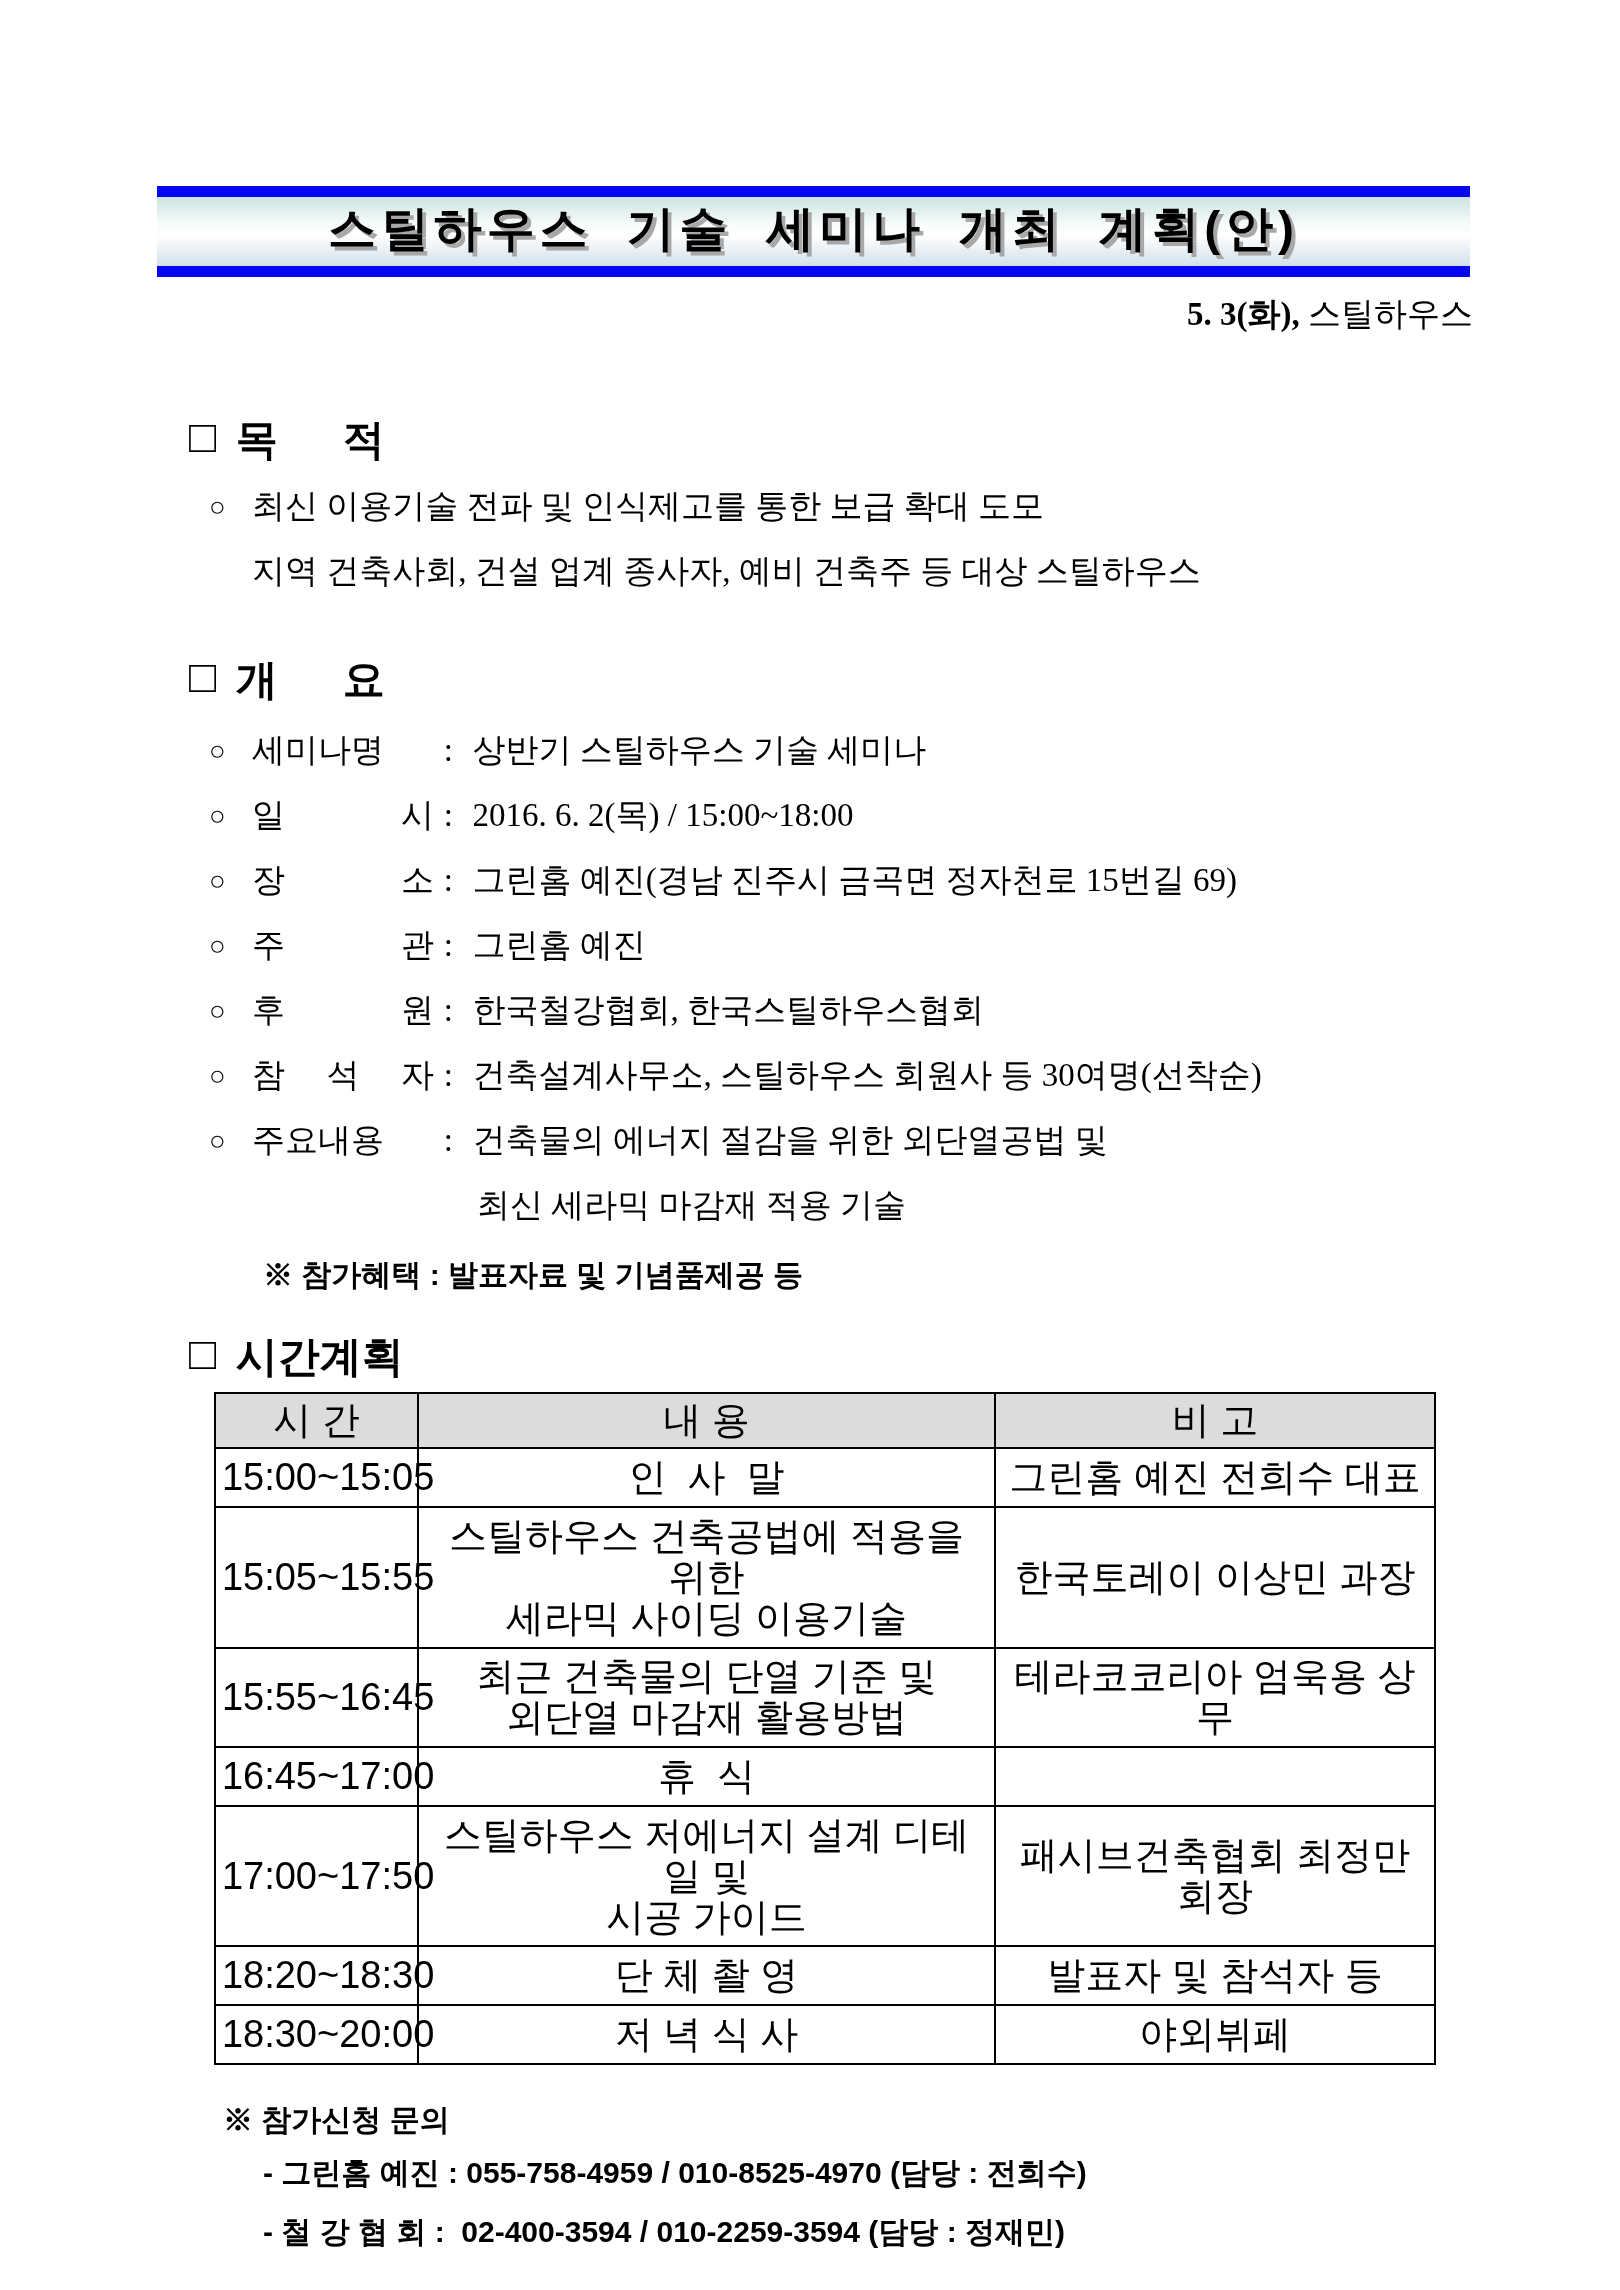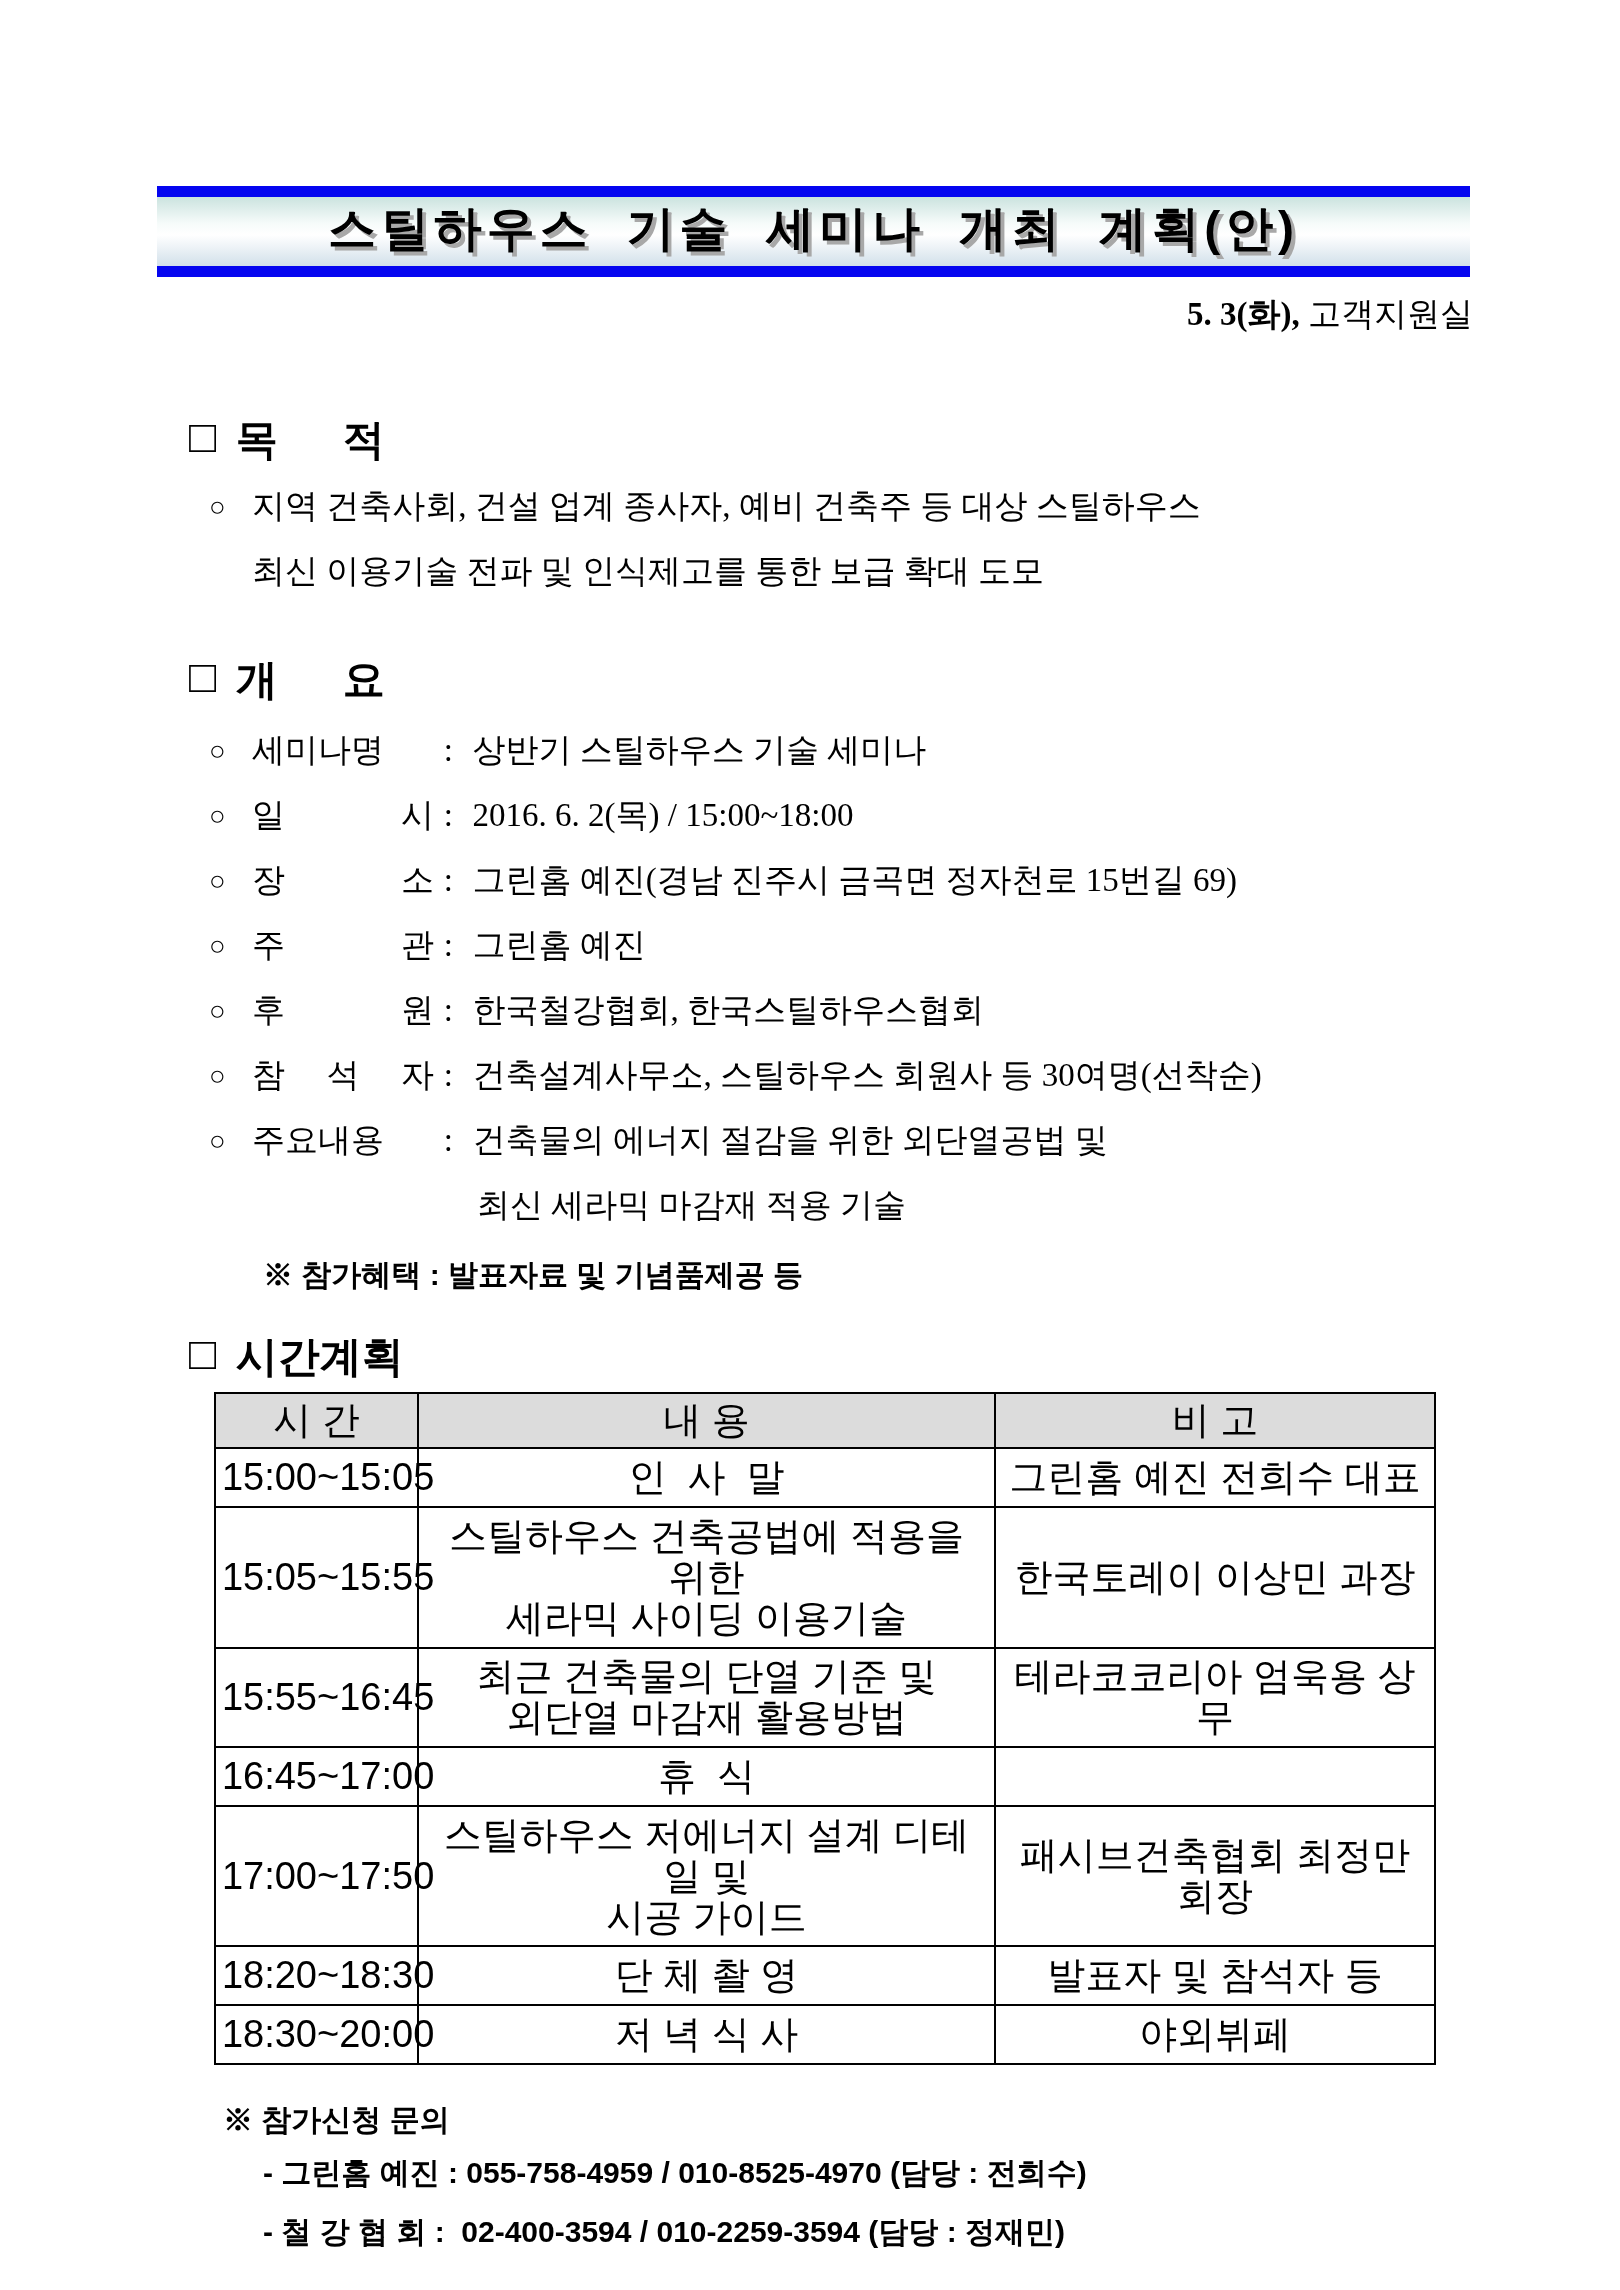--- a/index.html
+++ b/index.html
@@ -119,32 +119,32 @@
 
   <div class="banner">
     <div class="banner-bar"></div>
     <div class="banner-mid">
       <div class="banner-title">스틸하우스 기술 세미나 개최 계획(안)</div>
     </div>
     <div class="banner-bar"></div>
   </div>
 
   <div class="dateline">
-    <span class="date-strong">5. 3(화),</span><span> 고객지원실</span>
+    <span class="date-strong">5. 3(화),</span><span> 스틸하우스</span>
   </div>
 
   <div class="sec-head mt-purpose">
     <span class="sec-marker">□</span>
     <span class="sec-title">목 적</span>
   </div>
   <div class="b-item mt-plines">
     <span class="bullet">○</span>
     <div class="purpose-lines">
+      <div>최신 이용기술 전파 및 인식제고를 통한 보급 확대 도모</div>
       <div>지역 건축사회, 건설 업계 종사자, 예비 건축주 등 대상 스틸하우스</div>
-      <div>최신 이용기술 전파 및 인식제고를 통한 보급 확대 도모</div>
     </div>
   </div>
 
   <div class="sec-head mt-overview">
     <span class="sec-marker">□</span>
     <span class="sec-title">개 요</span>
   </div>
 
   <div class="mt-items">
     <div class="b-item">

